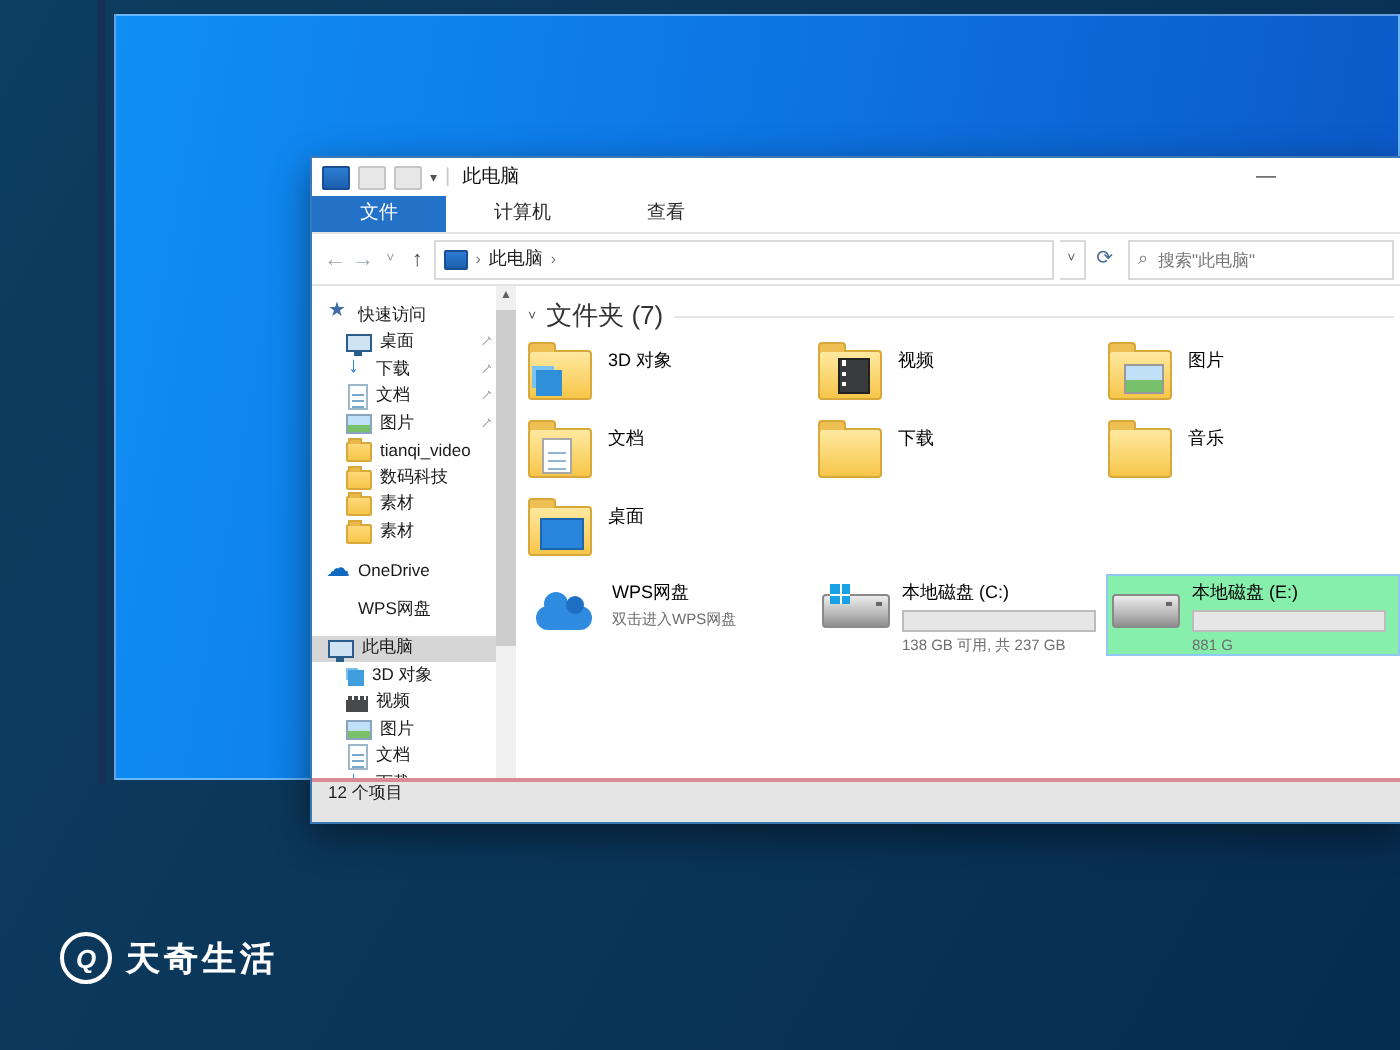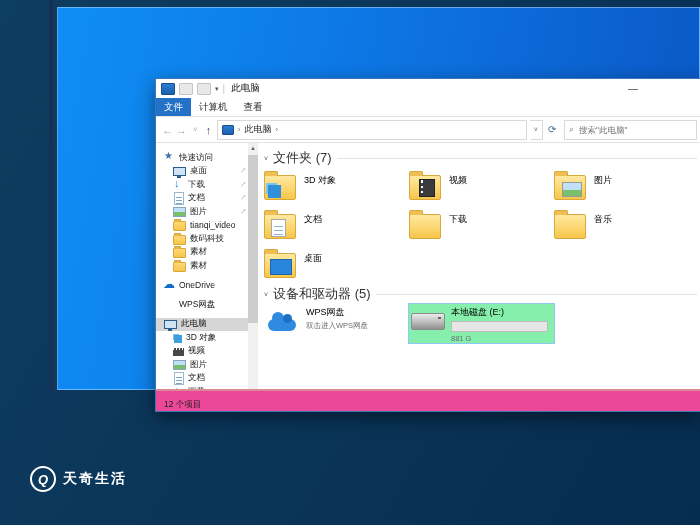--- a/index.html
+++ b/index.html
@@ -9,37 +9,37 @@
   .abs{position:absolute;}
   
   #blue-rect{left:57px;top:7px;right:0;height:381px;
     background:linear-gradient(100deg,#0f8ef5 0%,#0d79e6 40%,#0b55c4 100%);
     border:1px solid rgba(180,220,255,.55);}
   #desk-line{left:49px;top:0;width:4px;height:392px;background:#16305a;}
   
   #watermark{left:30px;top:466px;display:flex;align-items:center;gap:7px;color:#fff;}
   #wm-logo{width:22px;height:22px;border:2px solid #fff;border-radius:50%;display:flex;
     align-items:center;justify-content:center;font-size:13px;font-weight:bold;font-style:italic;}
-  #wm-text{font-size:14px;font-weight:bold;letter-spacing:2px;font-family:Liberation Serif, serif;}
+  #wm-text{font-size:17px;font-weight:bold;letter-spacing:2px;font-family:Liberation Serif, serif;}
   
   #win{left:155px;top:78px;width:545px;height:332px;background:#fff;
     box-shadow:0 6px 18px rgba(0,0,0,.45);border:1px solid #3c78b4;border-right:none;
     display:flex;flex-direction:column;font-size:9px;color:#1a1a1a;}
   
   .titlebar{height:19px;display:flex;align-items:center;padding-left:5px;gap:4px;background:#fff;flex:0 0 auto;}
   .qat-ic{width:12px;height:10px;display:inline-block;}
   .ic-pcsmall{background:linear-gradient(#2d7dd2,#1b5fae);border:1px solid #174f92;border-radius:1px;}
   .ic-ghost{background:#e8e8e8;border:1px solid #c5c5c5;border-radius:1px;}
   .caret{font-size:7px;color:#555;}
   .tdiv{color:#c9c9c9;font-size:10px;}
   .ttl{font-size:9.5px;color:#111;margin-left:2px;}
   .minbtn{margin-left:auto;margin-right:55px;color:#444;font-size:10px;padding:0 8px;}
   
   .menubar{height:18px;display:flex;align-items:stretch;background:#fff;border-bottom:1px solid #e3e3e3;flex:0 0 auto;}
-  .mtab{padding:2px 8px;display:flex;align-items:center;font-size:9.5px;color:#2b2b2b;}
+  .mtab{padding:2px 24px;display:flex;font-size:9.5px;color:#2b2b2b;}
   .mtab.active{background:#2472c8;color:#fff;}
   
   .addrbar{height:25px;display:flex;align-items:center;gap:3px;padding:0 4px 0 6px;background:#fff;
     border-bottom:1px solid #e3e3e3;flex:0 0 auto;}
   .navbtn{color:#9aa4ad;font-size:11px;width:14px;text-align:center;}
   .upbtn{color:#4a4a4a;}
   .addrbox{flex:0 0 auto;width:300px;height:18px;border:1px solid #d9d9d9;display:flex;align-items:center;
     gap:4px;padding:0 4px;font-size:9px;color:#222;}
   .crumb-sep{color:#777;font-size:8px;}
   .addr-drop{width:16px;height:18px;border:1px solid #d9d9d9;border-left:none;display:flex;align-items:center;justify-content:center;color:#666;font-size:7px;}
@@ -110,22 +110,22 @@
   .btencent::after{content:"▶";color:#fff;font-size:11px;margin-left:2px;}
   .bdrive{position:absolute;left:0;bottom:6px;width:32px;height:15px;border-radius:2px;
     background:linear-gradient(#ececec,#b7b7b7 60%,#8f8f8f);border:1px solid #8a8a8a;}
   .bdrive::after{content:"";position:absolute;right:3px;top:3px;width:3px;height:2px;background:#666;}
   .bwin{position:absolute;left:3px;top:-6px;width:10px;height:10px;z-index:3;
     background:conic-gradient(#19a1e6 0 90deg,#19a1e6 90deg 360deg);
     background-image:linear-gradient(#19a1e6,#19a1e6);}
   .bwin::after{content:"";position:absolute;left:4.5px;top:0;width:1px;height:10px;background:#fff;box-shadow:0 0 0 0 #fff;}
   .bwin::before{content:"";position:absolute;left:0;top:4.5px;width:10px;height:1px;background:#fff;}
   
-  .statusbar{height:20px;flex:0 0 auto;background:#ec4899;border-top:2px solid #d98a94;
-    display:flex;align-items:flex-end;padding-left:8px;position:relative;}
+  .statusbar{height:20px;flex:0 0 auto;background:#e5e5e5;border-top:2px solid #d98a94;
+    display:flex;align-items:flex-start;padding-left:8px;position:relative;}
   .statusbar .st{font-size:8.5px;color:#1c1c1c;}
 </style>
 </head>
 <body>
 
 <div class="abs" id="desk-line"></div>
 <div class="abs" id="blue-rect"></div>
 
 <div class="abs" id="win">
 
@@ -318,37 +318,45 @@
         </div>
           <div class="fitem">
           <span class="bic bic-desk">
               <i class="bfolder"></i>
               <i class="ovl"></i>
             </span>
           <span class="lbl">桌面</span>
         </div>
         </div>
 
-      <div class="ghdr">
-        <span class="chev">˅</span>
-        <span class="gtitle">设备和驱动器 (5)</span>
-        <span class="rule"></span>
-      </div>
 
       <div class="grid">
 
       <div class="ditem">
           <span class="bic">
               <i class="bcloud"></i>
             </span>
           <span class="dcol">
             <span class="dname">WPS网盘</span>
 
             <span class="dsub">双击进入WPS网盘</span>
 
+          </span>
+        </div>
+          <div class="ditem">
+          <span class="bic">
+              <i class="bdrive">
+                <i class="bwin"></i>
+              </i>
+            </span>
+          <span class="dcol">
+            <span class="dname">本地磁盘 (C:)</span>
+            <span class="bar"><span class="fill" style="width: 42%;"></span></span>
+
+            <span class="dsub">138 GB 可用, 共 237 GB</span>
           </span>
         </div>
           <div class="ditem selected">
           <span class="bic">
               <i class="bdrive"></i>
             </span>
           <span class="dcol">
             <span class="dname">本地磁盘 (E:)</span>
             <span class="bar"><span class="fill" style="width: 4%;"></span></span>
 

